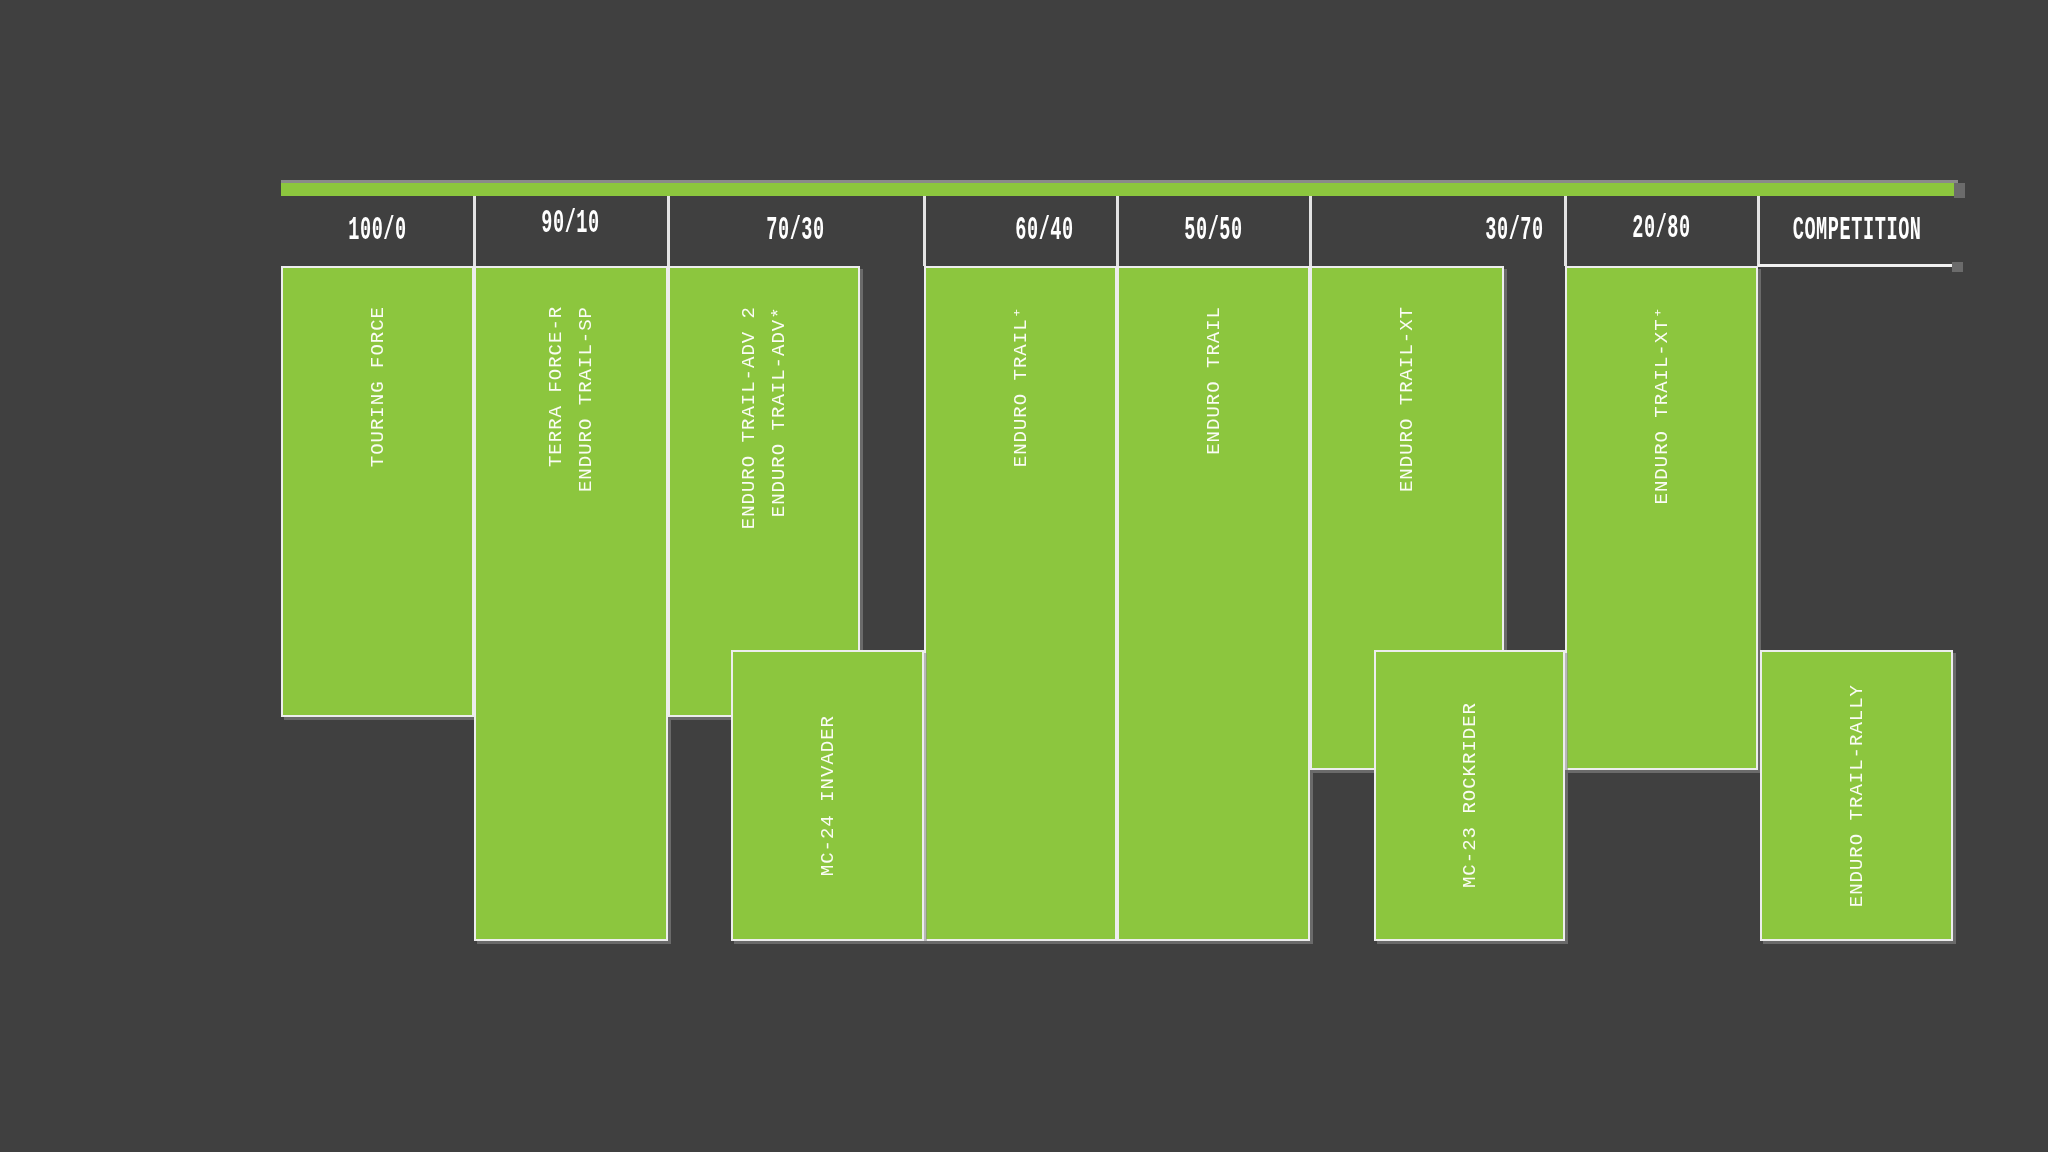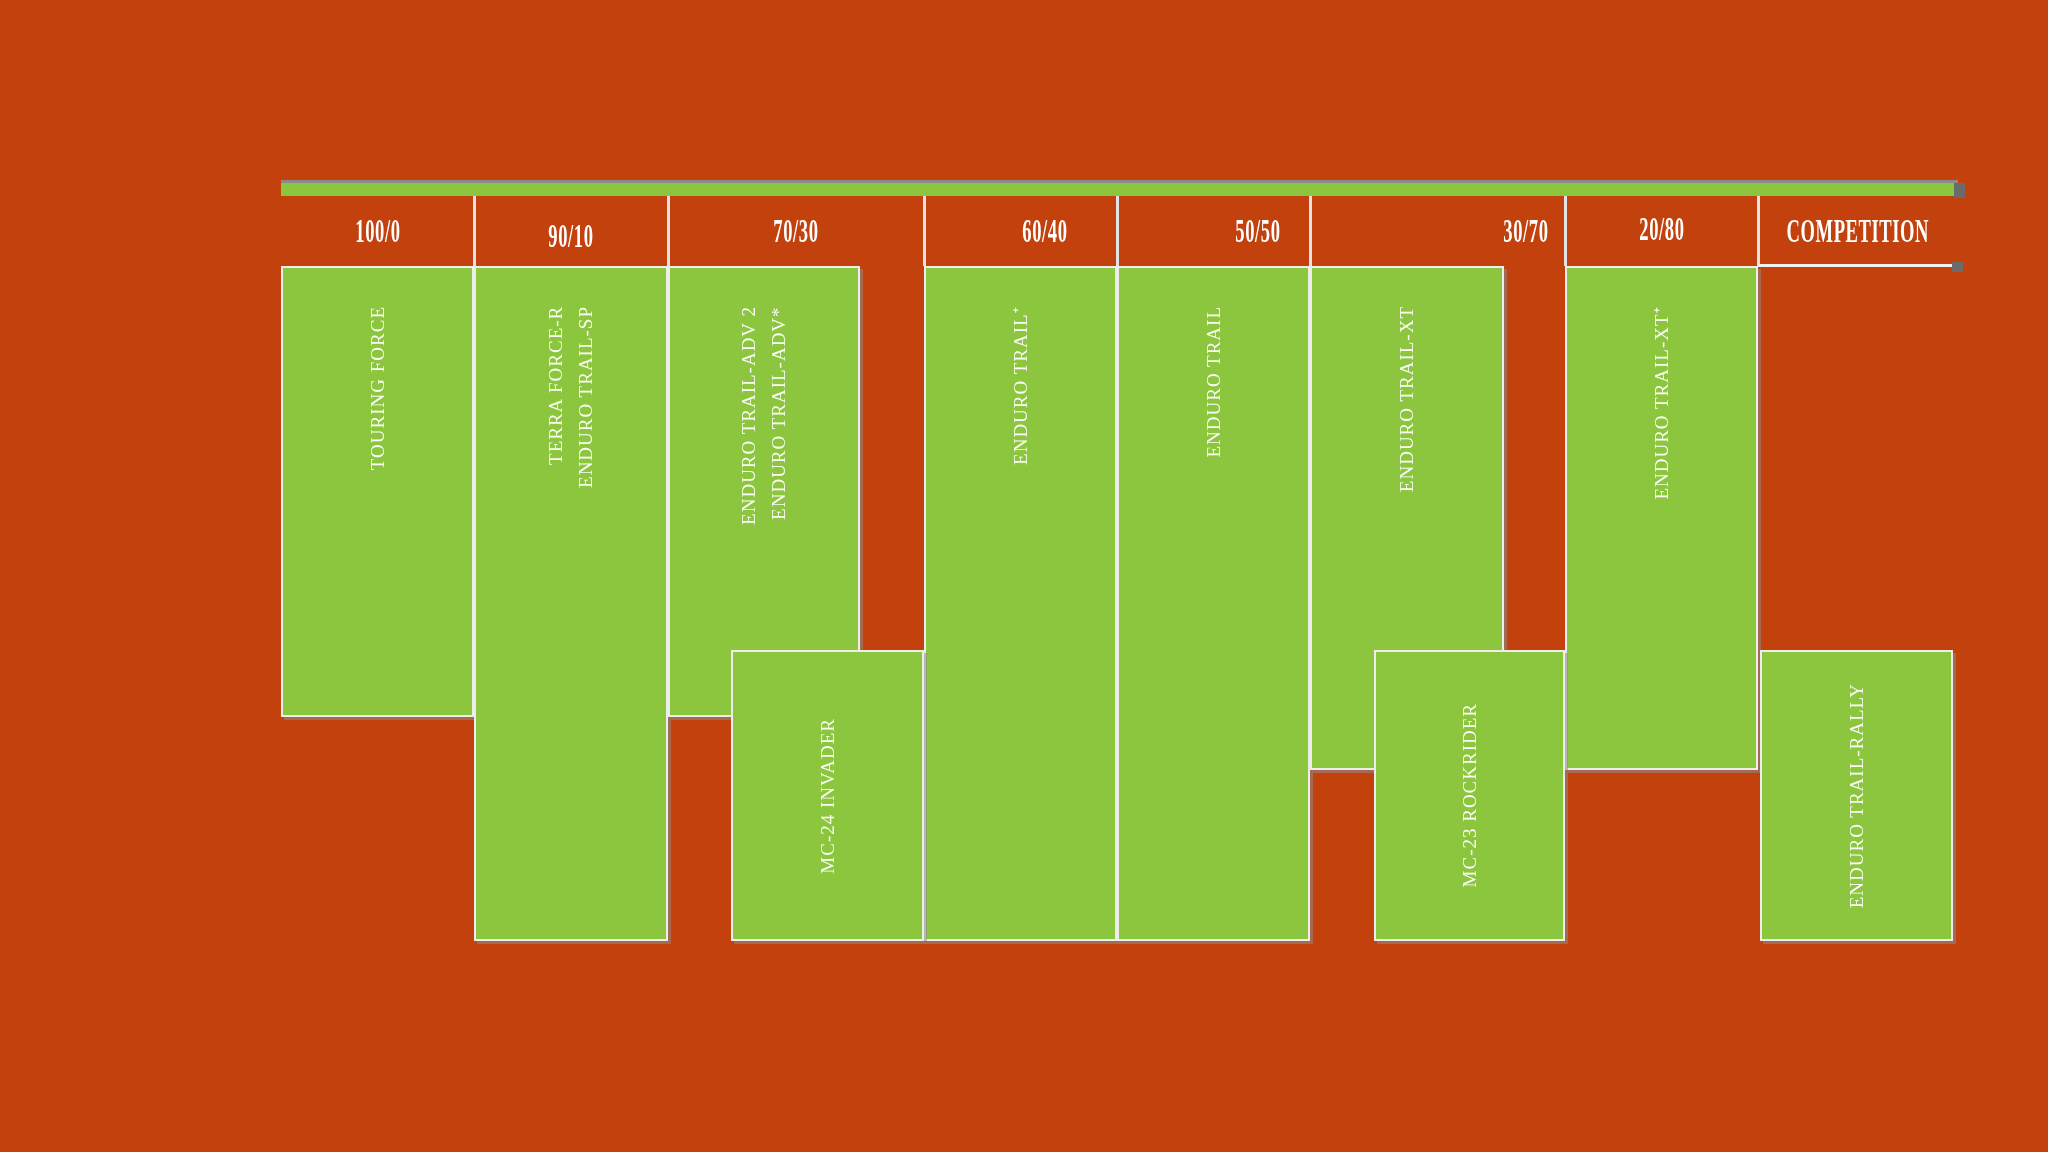--- a/index.html
+++ b/index.html
@@ -1,18 +1,18 @@
 <!DOCTYPE html>
 <html><head>
 <meta charset="utf-8">
 <style>
   html,body{margin:0;padding:0;background:#000;}
   .canvas{
-    position:relative;width:2048px;height:1152px;background:#c2410c;overflow:hidden;
-    font-family:Liberation Serif, serif;
+    position:relative;width:2048px;height:1152px;background:#404040;overflow:hidden;
+    font-family:Liberation Mono, monospace;
   }
   .accent-bar{
     position:absolute;background:#8CC63E;
     box-shadow:0 -3px 0 #8A8A8A;
   }
   .endcap{position:absolute;background:#6B6B6B;}
   .header-cell{
     position:absolute;display:flex;align-items:center;justify-content:center;
     color:#FFFFFF;
   }
@@ -39,33 +39,33 @@
 </head>
 <body>
 
 <div class="canvas">
   <div class="accent-bar" style="left: 281px; top: 183px; width: 1677px; height: 13px;"></div>
   <div id="header-row">
       <div class="header-cell" style="left: 281px; top: 196px; width: 193px; height: 69px;">
         <span>100/0</span>
       </div>
       <div class="v-divider" style="left: 473px; top: 196px; height: 70px;"></div>
-      <div class="header-cell" style="left: 474px; top: 192px; width: 194px; height: 87px; justify-content: center;">
+      <div class="header-cell" style="left: 474px; top: 180px; width: 194px; height: 87px; justify-content: center;">
         <span>90/10</span>
       </div>
       <div class="v-divider" style="left: 667px; top: 196px; height: 70px;"></div>
       <div class="header-cell" style="left: 668px; top: 196px; width: 256px; height: 69px;">
         <span>70/30</span>
       </div>
       <div class="v-divider" style="left: 923px; top: 196px; height: 70px;"></div>
       <div class="header-cell" style="left: 924px; top: 196px; width: 193px; height: 69px; margin-left: 24px;">
         <span>60/40</span>
       </div>
       <div class="v-divider" style="left: 1116px; top: 196px; height: 70px;"></div>
-      <div class="header-cell" style="left: 1117px; top: 196px; width: 193px; height: 69px; padding-left: 44px;">
+      <div class="header-cell" style="left: 1117px; top: 196px; width: 193px; height: 69px;">
         <span>50/50</span>
       </div>
       <div class="v-divider" style="left: 1309px; top: 196px; height: 70px;"></div>
       <div class="header-cell" style="left: 1310px; top: 196px; width: 255px; height: 69px; justify-content: flex-end;">
         <span>30/70</span>
       </div>
       <div class="v-divider" style="left: 1564px; top: 196px; height: 70px;"></div>
       <div class="header-cell" style="left: 1565px; top: 196px; width: 193px; height: 64px;">
         <span>20/80</span>
       </div>

